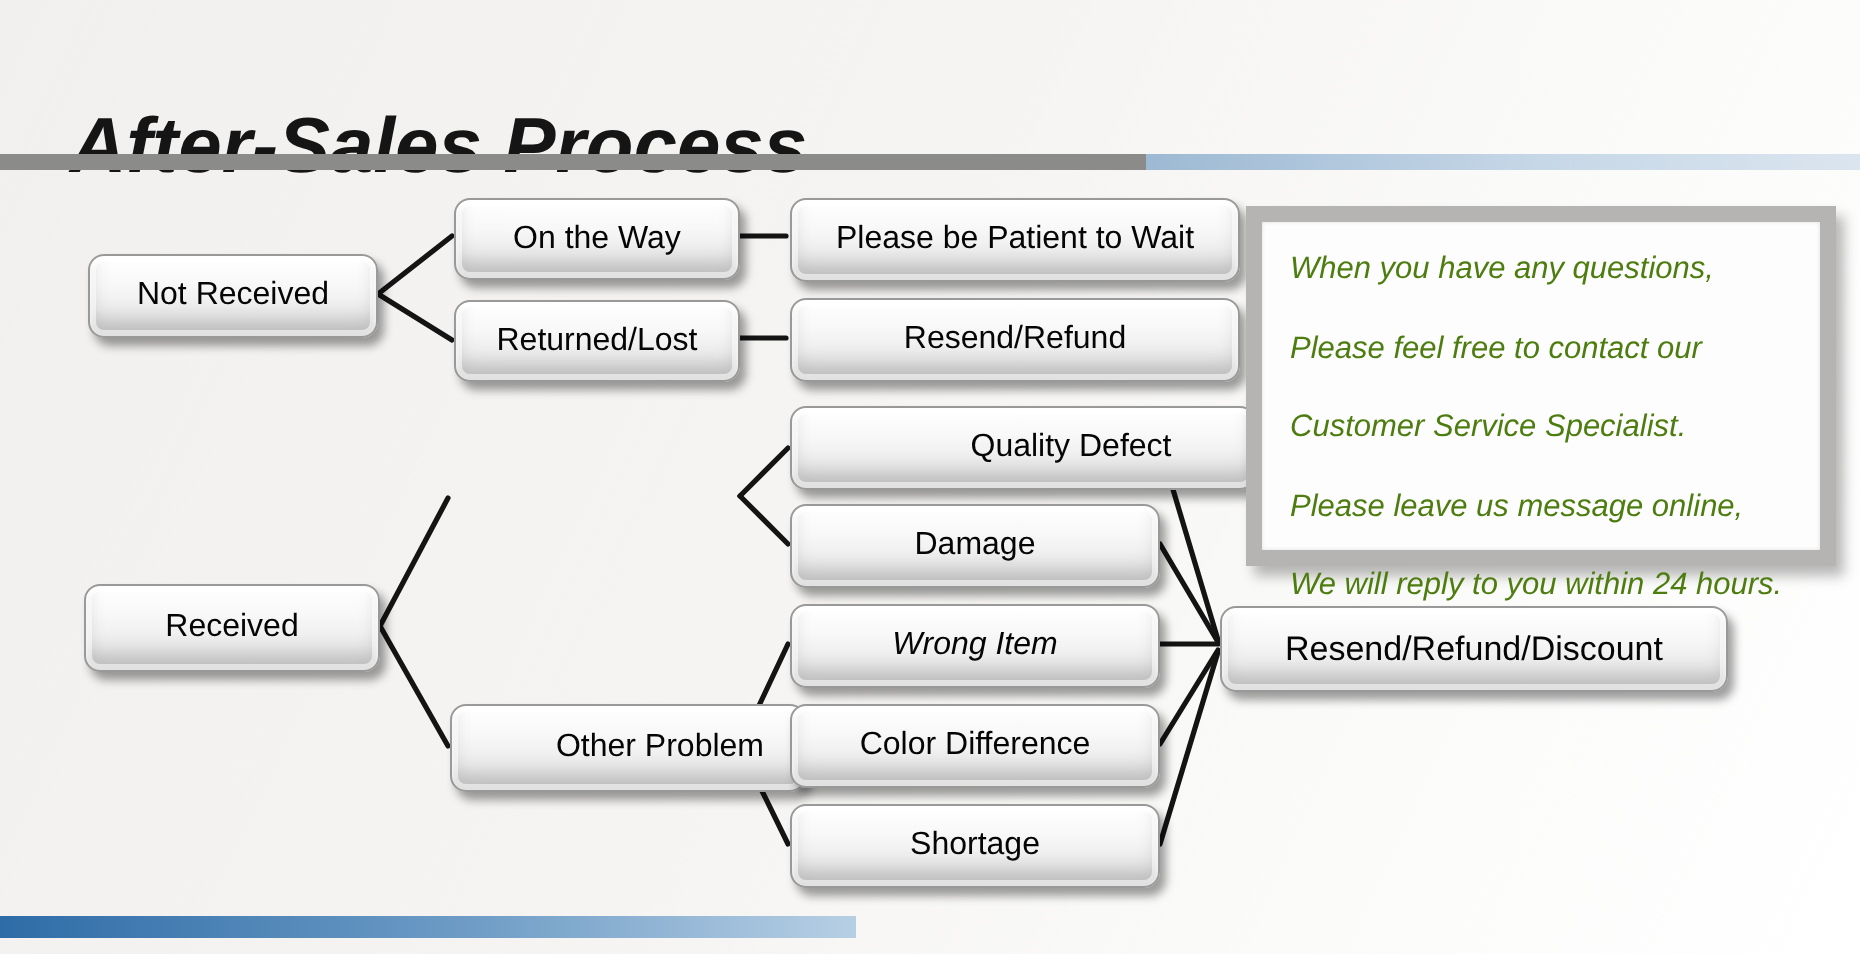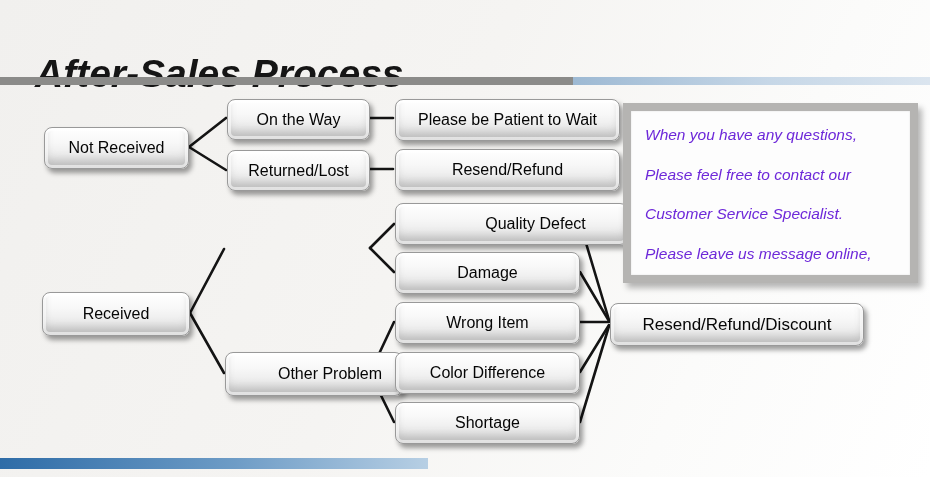--- a/index.html
+++ b/index.html
@@ -37,35 +37,35 @@
   .n-not-received     {left:44px;  top:127px; width:143px; height:40px;}
   .n-on-the-way       {left:227px; top:99px;  width:141px; height:39px;}
   .n-returned-lost    {left:227px; top:150px; width:141px; height:39px;}
   .n-please-wait      {left:395px; top:99px;  width:223px; height:40px;}
   .n-resend-refund    {left:395px; top:149px; width:223px; height:40px;}
   .n-received         {left:42px;  top:292px; width:146px; height:42px;}
   .n-quality-problem  {left:225px; top:228px; width:144px; height:40px;}
   .n-quality-defect   {left:395px; top:203px; width:183px; height:40px;padding-left:48px;}
   .n-damage           {left:395px; top:252px; width:183px; height:40px;}
   .n-other-problem    {left:225px; top:352px; width:144px; height:42px;padding-left:32px;}
-  .n-wrong-item       {left:395px; top:302px; width:183px; height:40px;}
+  .n-wrong-item       {left:395px; top:302px; width:183px; height:40px;font-style:italic;}
   .n-color-difference {left:395px; top:352px; width:183px; height:40px;}
   .n-shortage         {left:395px; top:402px; width:183px; height:40px;}
   .n-final            {left:610px; top:303px; width:252px; height:41px; font-size:17px;}
   
   #connectors{position:absolute; left:0; top:0; width:930px; height:477px; pointer-events:none;}
   #connectors line{stroke:#141414; stroke-width:2.6; stroke-linecap:round;}
   
   .info-panel{
     position:absolute; left:623px; top:103px; width:295px; height:180px;
     background:#fdfdfd; border:8px solid #b5b4b2; box-sizing:border-box;
     box-shadow:4px 5px 6px rgba(0,0,0,.28), inset 0 0 2px rgba(0,0,0,.12);
   }
   .info-panel .txt{
-    padding:9px 8px 0 14px; font-style:italic; font-size:15.5px; color:#6d28d9;
+    padding:9px 8px 0 14px; font-style:italic; font-size:15.5px; color:#4d7c0f;
     line-height:30.5px; white-space:nowrap;
   }
 </style>
 </head>
 <body>
 
 <div id="slide">
 
   <div class="slide-title">After-Sales Process</div>
 
@@ -105,17 +105,18 @@
   <div class="node n-wrong-item">Wrong Item</div>
   <div class="node n-color-difference">Color Difference</div>
   <div class="node n-shortage">Shortage</div>
   <div class="node n-final">Resend/Refund/Discount</div>
 
   <div class="info-panel">
     <div class="txt">When you have any questions,</div>
     <div class="txt">Please feel free to contact our</div>
     <div class="txt">Customer Service Specialist.</div>
     <div class="txt">Please leave us message online,</div>
+    <div class="txt">We will reply to you within 24 hours.</div>
   </div>
 
   <div class="accent-bar"></div>
 
 </div>
 
 </body></html>

